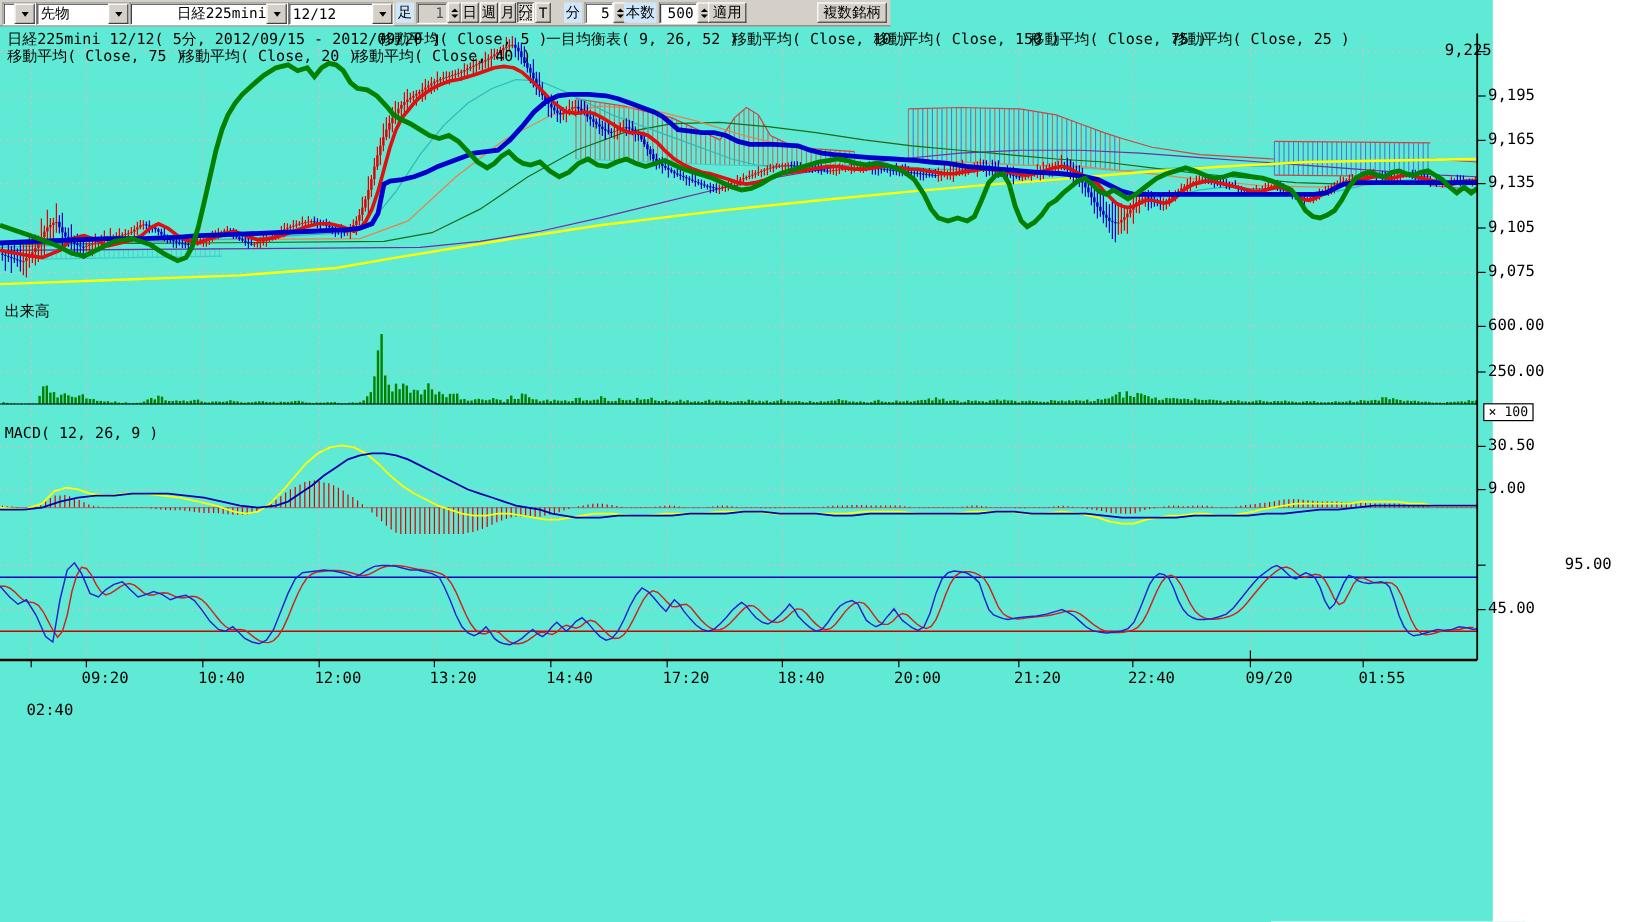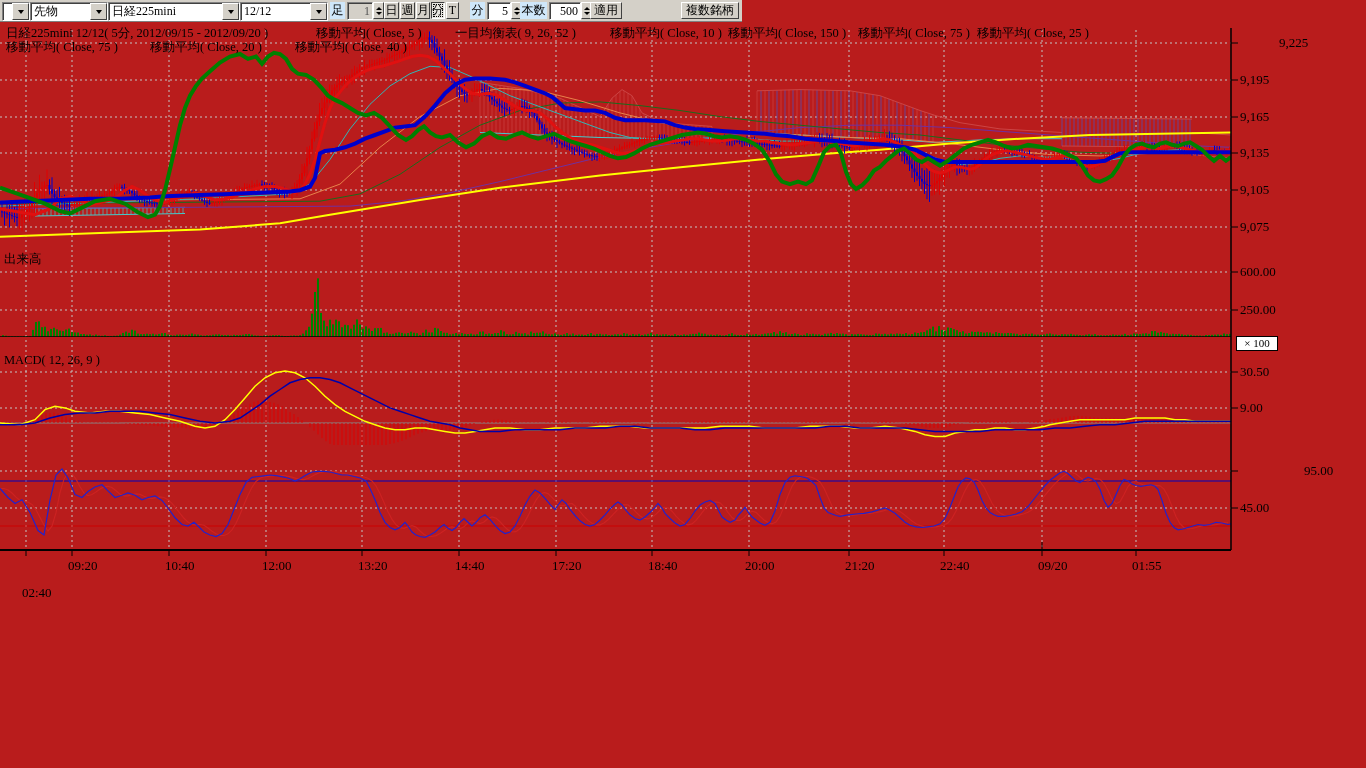--- a/index.html
+++ b/index.html
@@ -1,17 +1,17 @@
 <!DOCTYPE html>
 <html><head>
 <meta charset="utf-8">
 <style>
   html,body{margin:0;padding:0;background:#fff;width:1366px;height:768px;overflow:hidden;
     font-family:"DejaVu Sans Mono","DejaVu Sans","Liberation Sans",sans-serif;}
-  #app{position:relative;width:1366px;height:768px;background:#b91c1c;font-family:Liberation Serif, serif;}
+  #app{position:relative;width:1244px;height:768px;background:#5eead4;}
   
   #toolbar{position:absolute;left:0;top:0;width:742px;height:21px;background:#d4d0c8;
     border-bottom:1px solid #808080;}
   .combo{position:absolute;top:2px;height:17px;background:#fff;
     border-top:1px solid #808080;border-left:1px solid #808080;
     border-bottom:1px solid #fff;border-right:1px solid #fff;
     box-shadow:inset 1px 1px 0 #404040;display:flex;align-items:center;}
   .combo .ctext{flex:1;font-size:12px;padding-left:3px;white-space:nowrap;overflow:hidden;color:#000;}
   .drop{width:15px;height:15px;background:#d4d0c8;border-top:1px solid #fff;border-left:1px solid #fff;
     border-right:1px solid #404040;border-bottom:1px solid #404040;display:flex;align-items:center;justify-content:center;flex:0 0 15px;}
@@ -46,21 +46,21 @@
 
   <div id="toolbar">
     <div class="combo" style="left:2px;width:26px;">
       <span class="ctext"></span>
       <span class="drop"></span>
     </div>
     <div class="combo" style="left:30px;width:76px;">
       <span class="ctext">先物</span>
       <span class="drop"></span>
     </div>
-    <div class="combo" style="left:108px;width:130px;">
+    <div class="combo" style="left:108px;width:130px;text-align:right;">
       <span class="ctext">日経225mini</span>
       <span class="drop"></span>
     </div>
     <div class="combo" style="left:240px;width:86px;">
       <span class="ctext">12/12</span>
       <span class="drop"></span>
     </div>
     <div class="tblabel" style="left:330px;width:15px;">足</div>
     <div class="spin" style="left:347px;">
       <div class="sfield dis" style="width:20px;">1</div>
@@ -2091,21 +2091,21 @@
     </div>
   <div id="overlay-row2">
       <div class="ovl" style="left: 6px; top: 39px;">移動平均( Close, 75 )</div>
       <div class="ovl" style="left: 150px; top: 39px;">移動平均( Close, 20 )</div>
       <div class="ovl" style="left: 295px; top: 39px;">移動平均( Close, 40 )</div>
     </div>
   <div class="ovl" style="left:4px;top:251px;">出来高</div>
   <div class="ovl" style="left:4px;top:353px;">MACD( 12, 26, 9 )</div>
   <div id="multiplier-badge">× 100</div>
   <div id="axis-labels">
-      <div class="ticklabel" style="left: 1279px; top: 35px;">9,225</div>
+      <div class="ticklabel" style="left: 1204px; top: 35px;">9,225</div>
       <div class="ticklabel" style="left: 1240px; top: 72px; text-align: center;">9,195</div>
       <div class="ticklabel" style="left: 1240px; top: 109px;">9,165</div>
       <div class="ticklabel" style="left: 1240px; top: 145px;">9,135</div>
       <div class="ticklabel" style="left: 1240px; top: 182px;">9,105</div>
       <div class="ticklabel" style="left: 1240px; top: 219px;">9,075</div>
       <div class="ticklabel" style="left: 1240px; top: 264px;">600.00</div>
       <div class="ticklabel" style="left: 1240px; top: 302px;">250.00</div>
       <div class="ticklabel" style="left: 1240px; top: 364px;">30.50</div>
       <div class="ticklabel" style="left: 1240px; top: 400px;">9.00</div>
       <div class="ticklabel" style="left: 1304px; top: 463px;">95.00</div>

